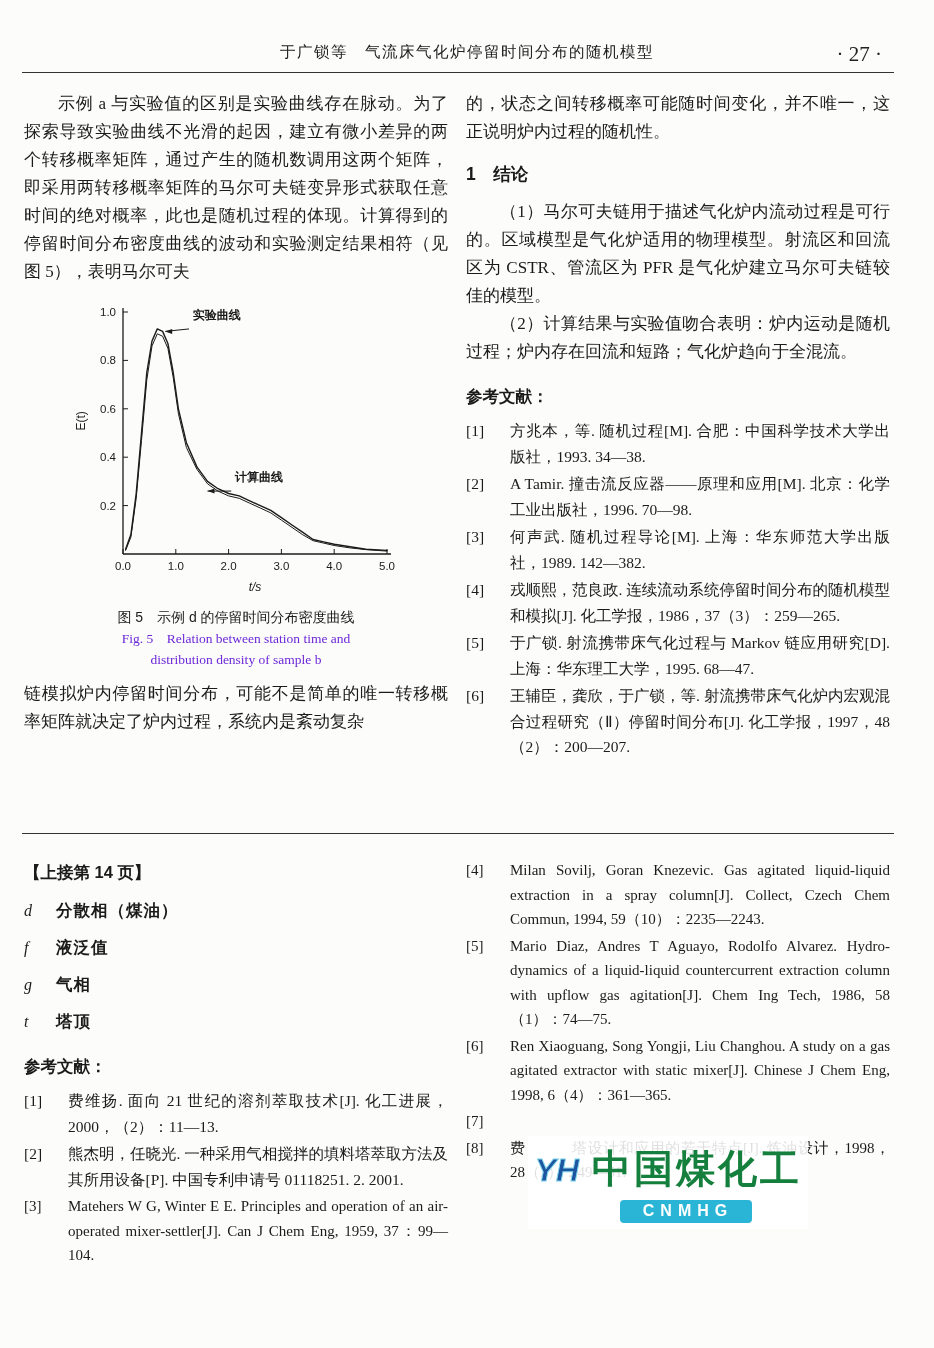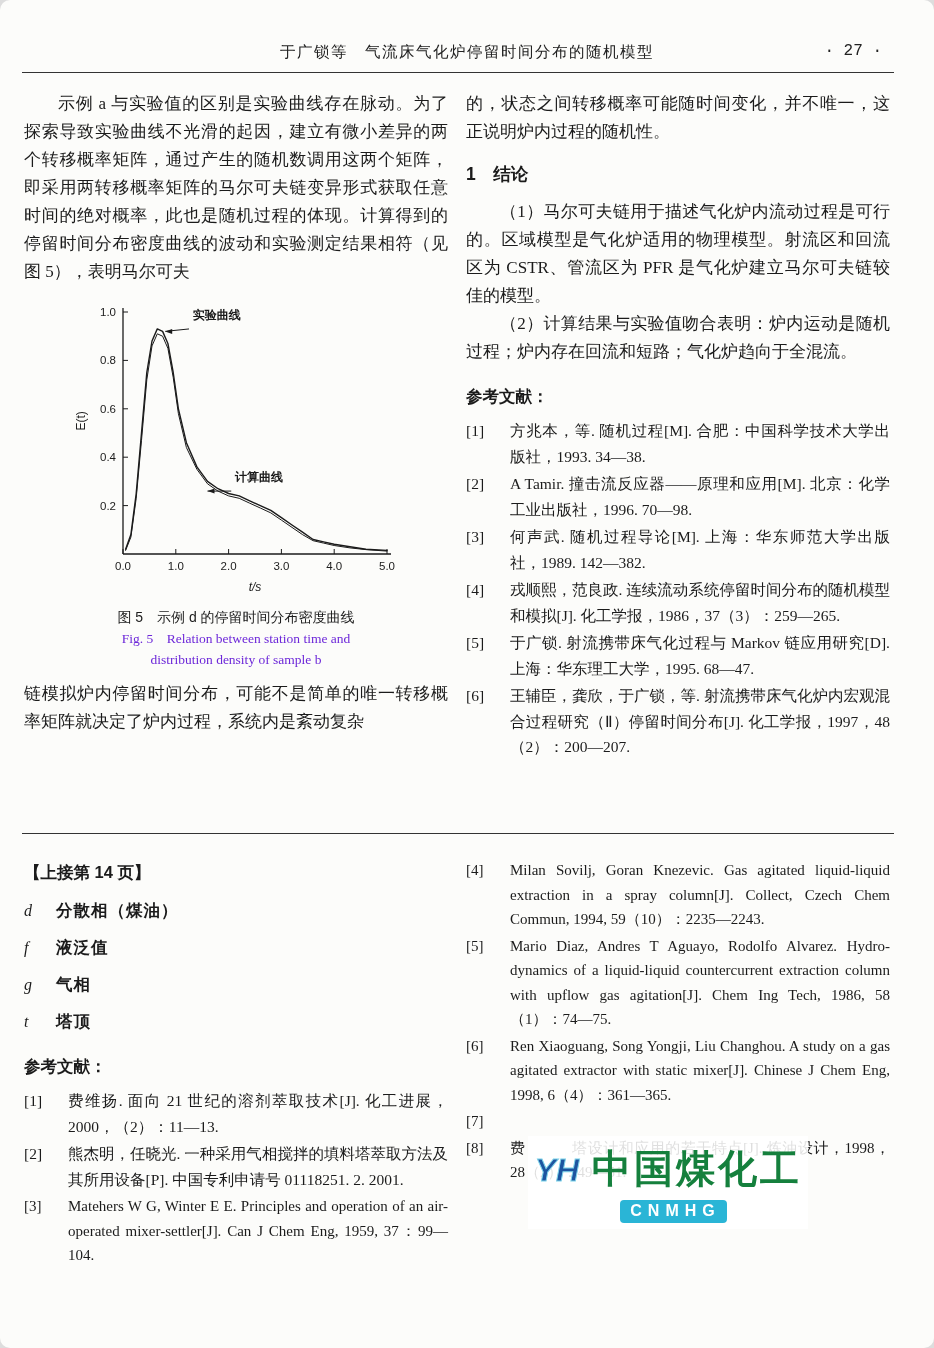--- a/index.html
+++ b/index.html
@@ -2,28 +2,27 @@
 <html><head>
 <meta charset="utf-8">
 <style>
   * { margin:0; padding:0; box-sizing:border-box; }
   html,body { background:#ddd; }
   .page {
     position:relative; width:934px; height:1348px; margin:0 auto;
     background:#fcfcfa; color:#1b1b1b;
     font-family:"Liberation Serif", serif;
     overflow:hidden;
-    border-radius:10px;
   }
   
   .running-title {
     position:absolute; top:42px; left:0; width:100%;
     text-align:center; font-size:15.5px; letter-spacing:1.5px; color:#222;
   }
-  .page-num { position:absolute; top:42px; right:52px; font-size:16px; color:#222;font-family:Liberation Mono, monospace; }
+  .page-num { position:absolute; top:42px; right:52px; font-size:21px; color:#222; }
   .header-rule { position:absolute; top:72px; left:22px; right:40px; border-top:1.6px solid #333; }
   .section-divider { position:absolute; top:833px; left:22px; right:40px; border-top:1.6px solid #333; }
 
   
   .col { position:absolute; width:424px; font-size:17px; line-height:28px; text-align:justify; }
   .col-tl { left:24px;  top:90px; }
   .col-tr { left:466px; top:90px; }
   .col-bl { left:24px;  top:858px; }
   .col-br { left:466px; top:858px; }
   .indent { text-indent:2em; }
@@ -58,21 +57,21 @@
   .watermark {
     position:absolute; left:528px; top:1136px; width:280px;
     background:rgba(255,255,255,0.86); padding:4px 6px 6px 6px;
   }
   .wm-top { display:flex; align-items:center; gap:8px; }
   .wm-cn {
     font-family:Liberation Serif, serif; font-weight:bold;
     font-size:39px; color:#15803d; letter-spacing:3px; white-space:nowrap;
   }
   .wm-pill {
-    margin:2px 0 0 86px; width:107px; text-align:center;
+    margin:2px 0 0 86px; width:132px; text-align:center;
     background:#2ab5d6; color:#fff; border-radius:4px;
     font-family:"Liberation Sans",sans-serif; font-weight:bold;
     font-size:16px; letter-spacing:6px; padding:2px 0 3px 4px;
   }
 </style>
 </head>
 <body>
 
 <div class="page">
 

